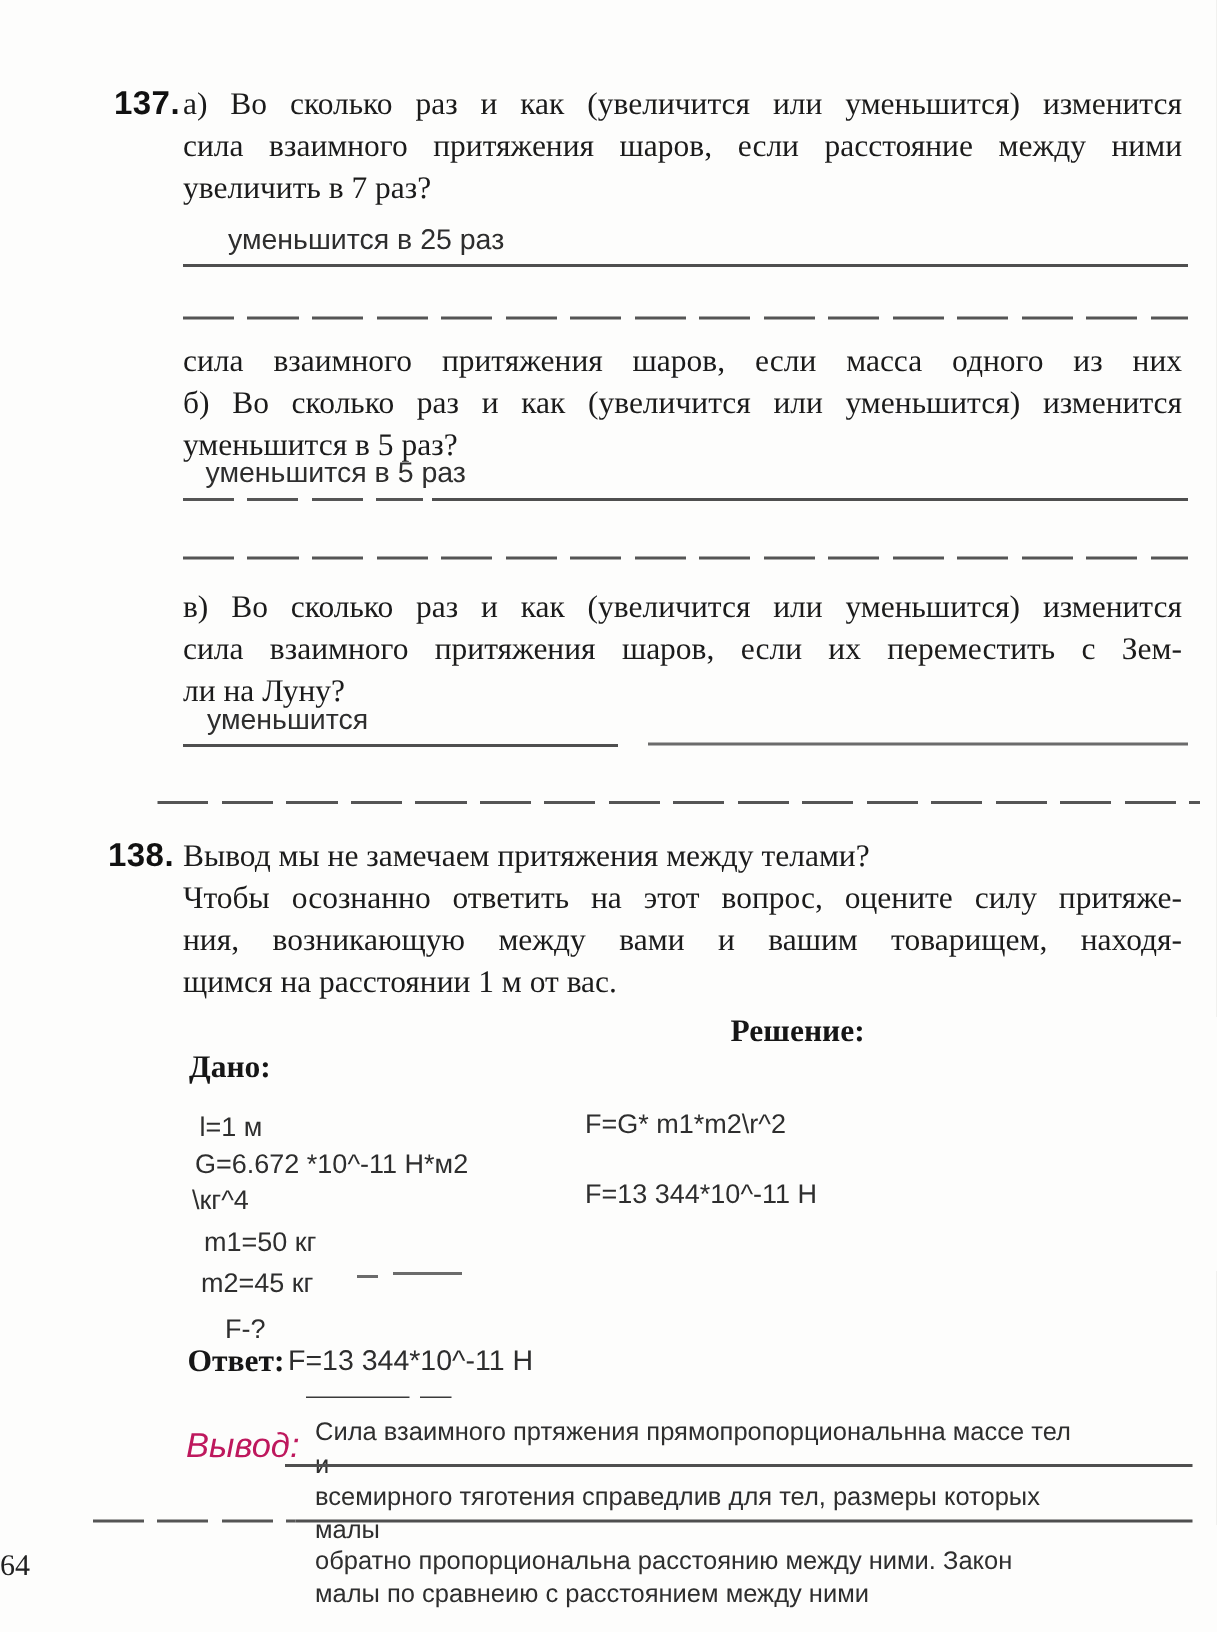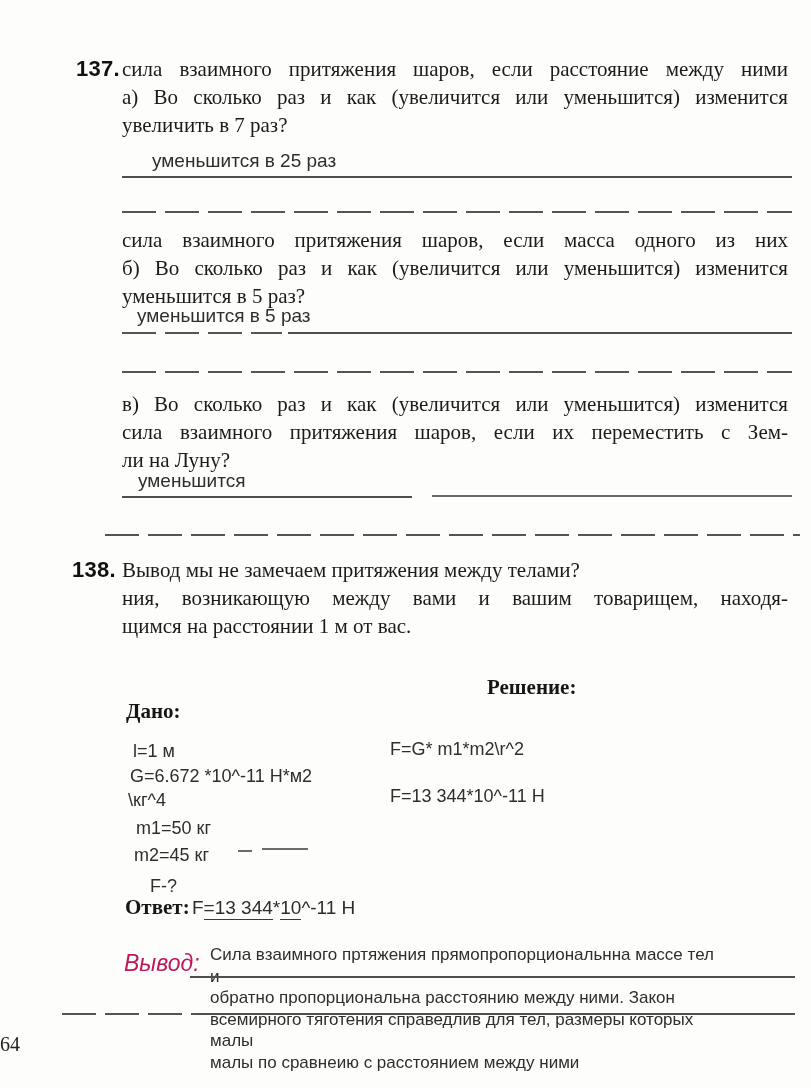--- a/index.html
+++ b/index.html
@@ -34,33 +34,33 @@
     position:absolute; left:124px; top:950px;
     font-family:"Liberation Sans", sans-serif; font-style:italic;
     font-size:23px; color:#be185d;
   }
   .concl {
     position:absolute; left:210px; top:944px; width:515px;
     font-family:"Liberation Sans", sans-serif;
     font-size:17px; line-height:21.5px; color:#2e2e2e;
   }
   .otvet-val { position:absolute; left:192px; top:897px; font-family:"Liberation Sans", sans-serif; font-size:19px; color:#2d2d2d; white-space:pre; }
-  .otvet-val .u { border-bottom:1.6px solid #3a3a3a; padding-bottom:1px; }
+  .otvet-val .u { border-bottom:1.6px solid #3a3a3a; padding-bottom:13px; }
   .pageno { position:absolute; left:0; right:0; top:1033px; text-align:left; font-size:20px; color:#222; }
 </style>
 </head>
 <body>
 
 <div class="page">
 
   <div class="pnum" style="left:76px; top:56px;">137.</div>
 
   <div class="q" style="top:55px;">
+    <div class="jl">а) Во сколько раз и как (увеличится или уменьшится) изменится</div>
     <div class="jl">сила взаимного притяжения шаров, если расстояние между ними</div>
-    <div class="jl">а) Во сколько раз и как (увеличится или уменьшится) изменится</div>
     <div>увеличить в 7 раз?</div>
   </div>
   <div class="hw ans" style="left:152px; top:150px;">уменьшится в 25 раз</div>
   <div class="rule" style="left:122px; top:176px; width:670px;"></div>
   <div class="rule lt broken" style="left:122px; top:211px; width:670px;"></div>
 
   <div class="q" style="top:226px;">
     <div class="jl">сила взаимного притяжения шаров, если масса одного из них</div>
     <div class="jl">б) Во сколько раз и как (увеличится или уменьшится) изменится</div>
     <div>уменьшится в 5 раз?</div>
@@ -76,20 +76,21 @@
     <div>ли на Луну?</div>
   </div>
   <div class="hw ans" style="left:138px; top:470px;">уменьшится</div>
   <div class="rule" style="left:122px; top:496px; width:290px;"></div>
   <div class="rule lt" style="left:432px; top:495px; width:360px;"></div>
   <div class="rule lt broken" style="left:105px; top:534px; width:695px;"></div>
 
   <div class="pnum" style="left:72px; top:557px;">138.</div>
   <div class="q" style="top:556px;">
     <div>Вывод мы не замечаем притяжения между телами?</div>
+    <div class="jl">Чтобы осознанно ответить на этот вопрос, оцените силу притяже-</div>
     <div class="jl">ния, возникающую между вами и вашим товарищем, находя-</div>
     <div>щимся на расстоянии 1 м от вас.</div>
   </div>
 
   <div class="lbl" style="left:126px; top:699px;">Дано:</div>
   <div class="lbl" style="left:487px; top:675px;">Решение:</div>
 
   <div class="hw dat" style="left:133px; top:710px;">l=1 м</div>
   <div class="hw dat" style="left:130px; top:735px;">G=6.672 *10^-11 Н*м2</div>
   <div class="hw dat" style="left:128px; top:759px;">\кг^4</div>
@@ -101,22 +102,22 @@
 
   <div class="hw dat" style="left:390px; top:708px;">F=G* m1*m2\r^2</div>
   <div class="hw dat" style="left:390px; top:755px;">F=13 344*10^-11 Н</div>
 
   <div class="lbl" style="left:125px; top:895px;">Ответ:</div>
   <div class="otvet-val"><span>F</span><span class="u">=13 344</span><span>*</span><span class="u">10</span><span>^-11 Н</span></div>
 
   <div class="vyvod">Вывод:</div>
   <div class="concl">
     <div>Сила взаимного пртяжения прямопропорциональнна массе тел и</div>
+    <div>всемирного тяготения справедлив для тел, размеры которых малы</div>
     <div>обратно пропорциональна расстоянию между ними. Закон</div>
-    <div>всемирного тяготения справедлив для тел, размеры которых малы</div>
     <div>малы по сравнеию с расстоянием между ними</div>
   </div>
   <div class="rule" style="left:190px; top:976px; width:605px;"></div>
   <div class="rule broken" style="left:62px; top:1013px; width:135px;"></div>
   <div class="rule" style="left:197px; top:1013px; width:598px;"></div>
 
   <div class="pageno">64</div>
 </div>
 
 </body></html>

